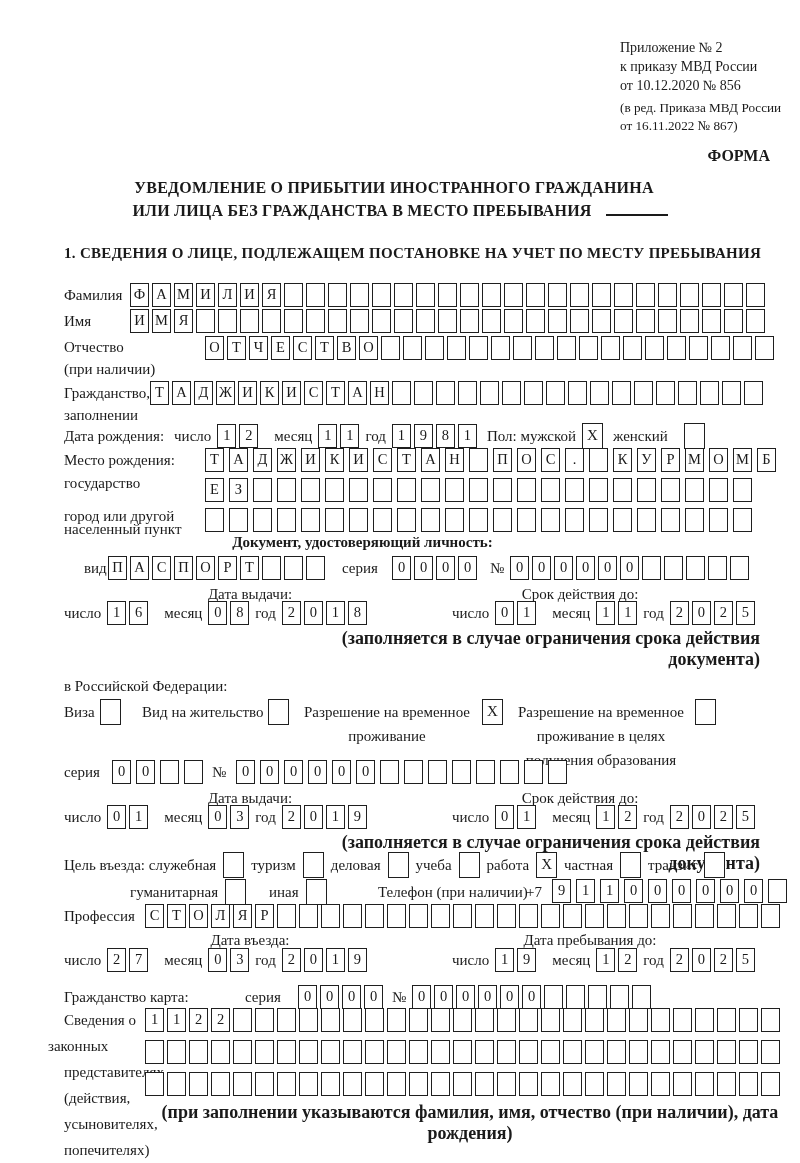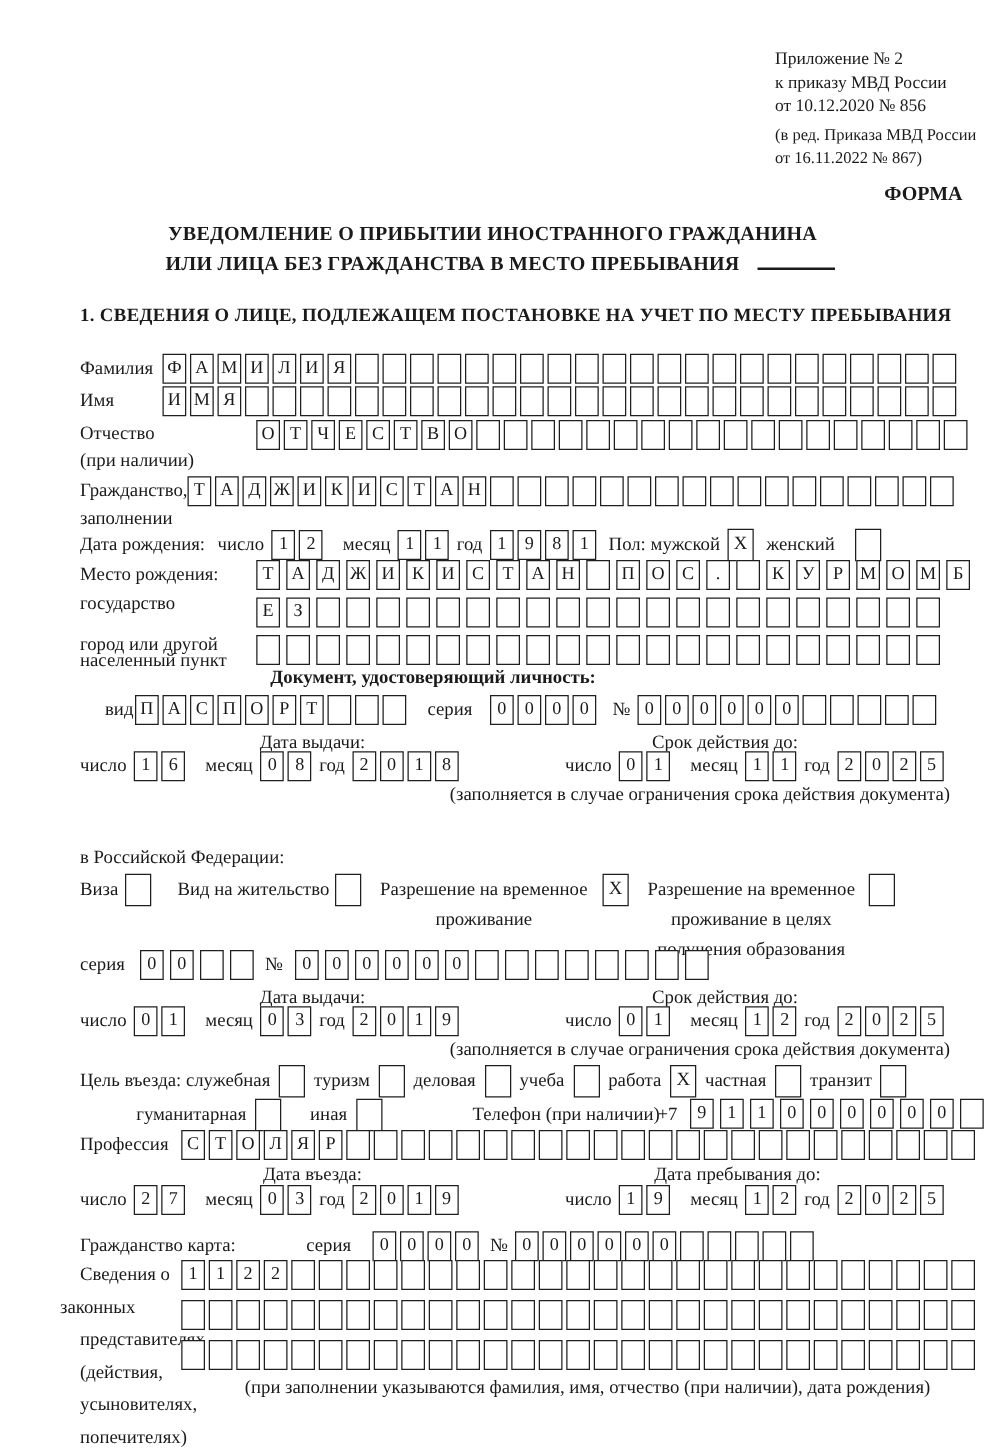--- a/index.html
+++ b/index.html
@@ -3,21 +3,21 @@
 <meta charset="utf-8">
 <style>
   * { margin:0; padding:0; box-sizing:border-box; }
   html,body { background:#ffffff; }
   .page {
     position:relative; width:800px; height:1163px; background:#fff;
     font-family:"Liberation Serif", serif; color:#1a1a1a; overflow:hidden;
   }
   .abs { position:absolute; }
   .lbl { font-size:15px; white-space:nowrap; }
-  .small { font-size:15px; }
+  .small { font-size:18px;font-weight:bold; }
   .bold { font-weight:bold; }
   .center { text-align:center; }
   .right { text-align:right; }
   .annex div { font-size:14px; line-height:19px; }
   .annex .edition { font-size:13.2px; line-height:18px; }
   .annex .edition.first { margin-top:4px; }
   .title { font-size:16px; letter-spacing:0.2px; }
   .section-h { font-size:15px; letter-spacing:0.3px; }
   .blank-line { display:inline-block; width:62px; height:14px; border-bottom:2px solid #1a1a1a; margin-left:14px; }
   .cells { display:flex; gap:3px; }
@@ -288,21 +288,21 @@
       <span class="cell"></span>
       <span class="cell"></span>
       <span class="cell"></span>
       <span class="cell"></span>
       <span class="cell"></span>
       <span class="cell"></span>
       <span class="cell"></span>
       <span class="cell"></span>
     </div>
 
-  <div class="abs bold center doc-h" style="left:0; top:534px; width:693px;">Документ, удостоверяющий личность:</div>
+  <div class="abs bold center doc-h" style="left:16px; top:534px; width:693px;">Документ, удостоверяющий личность:</div>
 
   <div class="abs lbl" style="left:64px; top:560px;margin-left:20px;">вид</div>
   <div class="abs cells" style="left:108px; top:556px;">
       <span class="cell">П</span>
       <span class="cell">А</span>
       <span class="cell">С</span>
       <span class="cell">П</span>
       <span class="cell">О</span>
       <span class="cell">Р</span>
       <span class="cell">Т</span>
@@ -489,21 +489,21 @@
     <span class="lbl">частная</span>
     <span class="cells cb">
         <span class="cell"></span>
       </span>
     <span class="lbl">транзит</span>
     <span class="cells cb">
         <span class="cell"></span>
       </span>
   </div>
 
-  <div class="abs row" style="left:109px; top:879px; gap:7px;">
+  <div class="abs row" style="left:130px; top:879px; gap:7px;">
     <span class="lbl">гуманитарная</span>
     <span class="cells cb">
         <span class="cell"></span>
       </span>
     <span class="lbl" style="margin-left:16px;">иная</span>
     <span class="cells cb">
         <span class="cell"></span>
       </span>
   </div>
   <div class="abs lbl" style="left:378px; top:884px;">Телефон (при наличии)</div>

